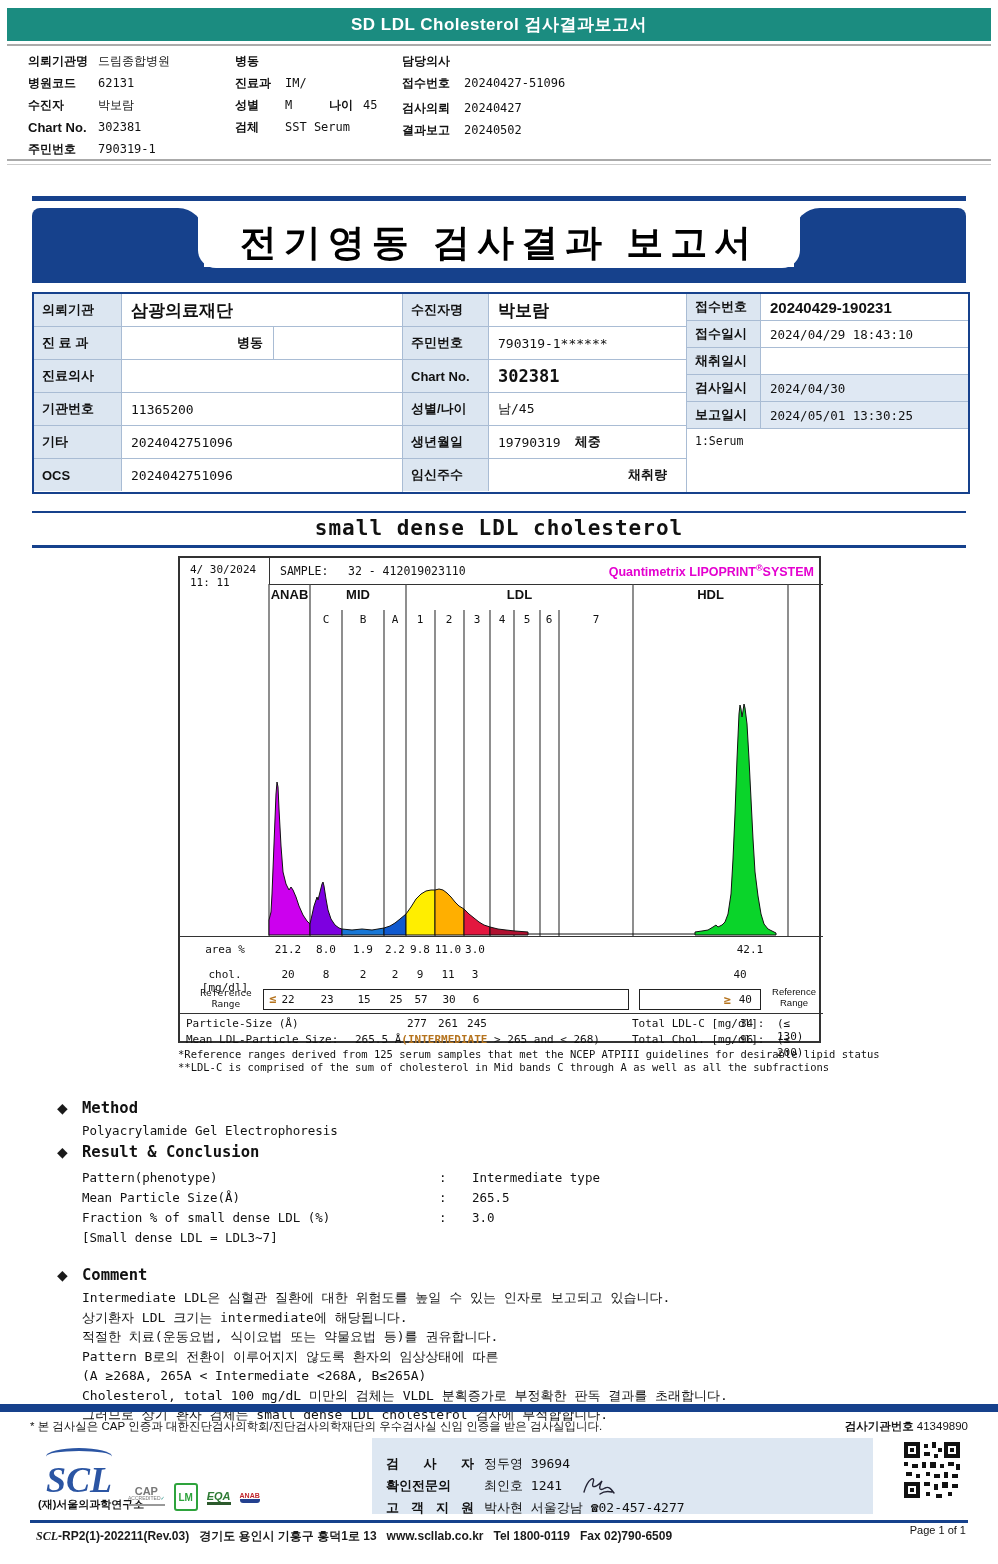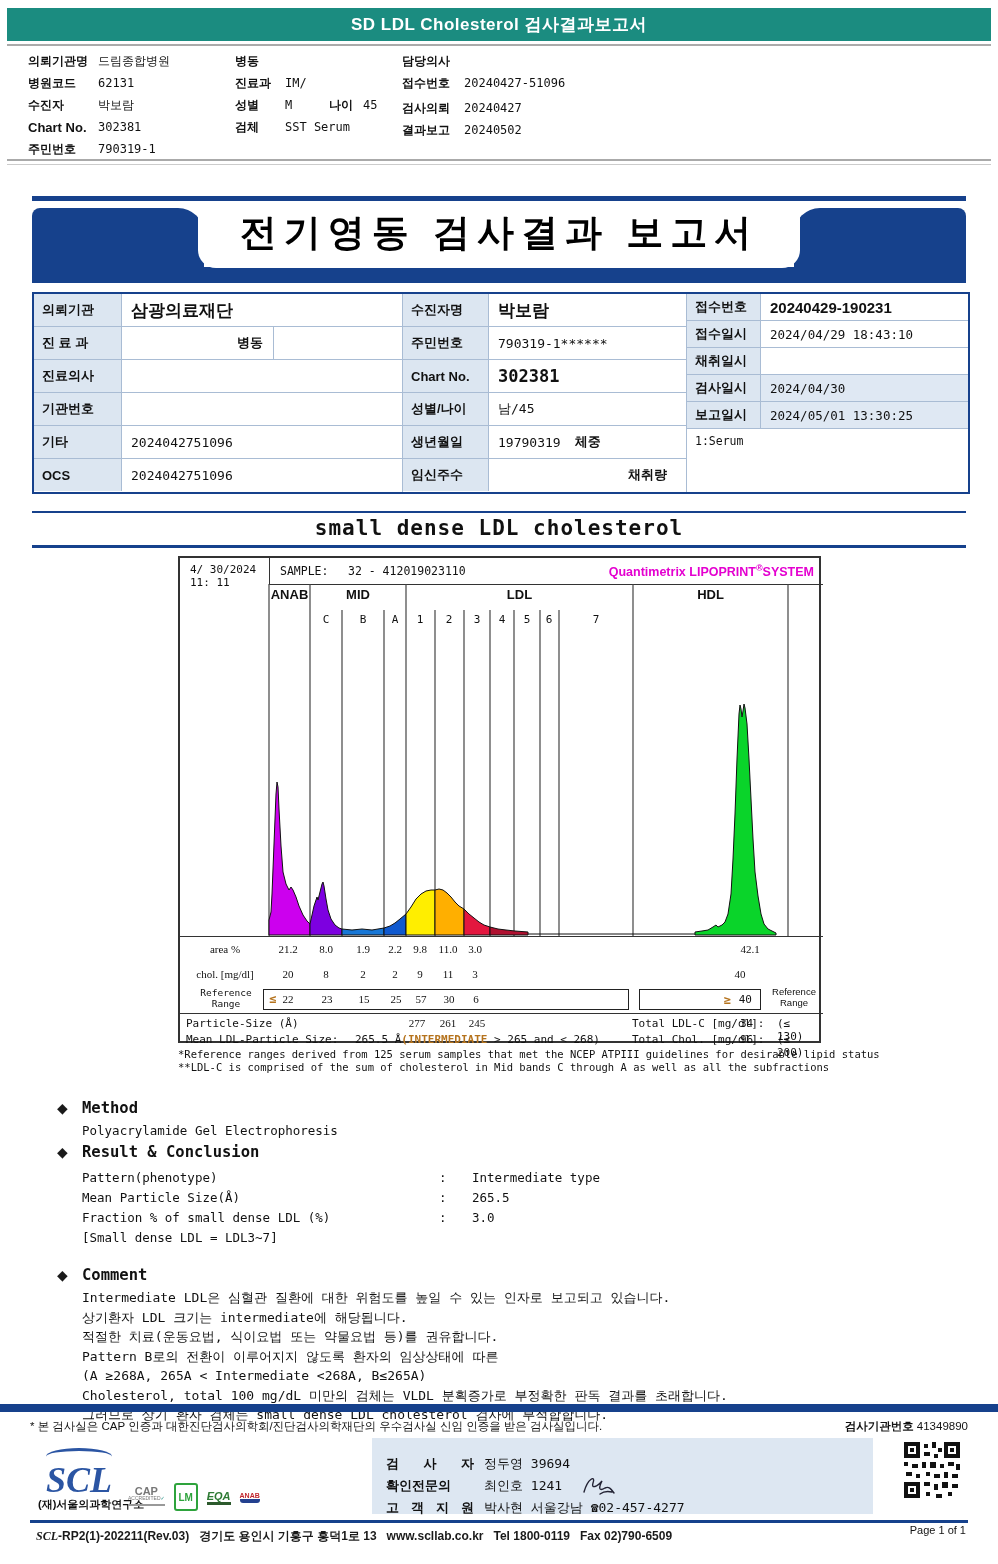--- a/index.html
+++ b/index.html
@@ -25,21 +25,21 @@
   .grp{position:absolute;top:0;height:198px;}
   .trow{display:flex;border-bottom:1px solid #a9bcd4;box-sizing:border-box;}
   .tl{background:#dce6f1;border-right:1px solid #a9bcd4;font-weight:bold;display:flex;align-items:center;padding-left:8px;box-sizing:border-box;}
   .tv{flex:1;display:flex;align-items:center;padding-left:9px;box-sizing:border-box;}
   .tint{background:#dfe8f3;}
   
   .chart{left:178px;top:556px;width:643px;height:487px;border:2px solid #333;box-sizing:border-box;
          font-family:"DejaVu Sans Mono",monospace;}
   .lane-h{position:absolute;top:29px;font-weight:bold;font-size:13px;text-align:center;font-family:"Liberation Sans",sans-serif;}
   .sub-h{position:absolute;top:55px;font-size:11px;text-align:center;width:20px;}
-  .num{position:absolute;font-size:11px;text-align:center;width:40px;font-family:Liberation Serif, serif;}
+  .num{position:absolute;font-size:11px;text-align:center;width:40px;}
   .accent{color:#b5731d;font-weight:bold;}
   .magenta{color:#e400d0;}
   
   .diamond{font-size:14px;color:#1a1a1a;}
   .sec-h{font-family:"DejaVu Sans Mono",monospace;font-weight:bold;font-size:15.5px;}
   .sec-b{font-family:"DejaVu Sans Mono",monospace;font-size:12.5px;}
   .ritem{display:flex;height:20px;font-family:"DejaVu Sans Mono",monospace;font-size:12.5px;}
   .ritem .n{width:357px;}
   .ritem .c{width:33px;}
   .cline{font-family:"DejaVu Sans Mono",monospace;font-size:13px;line-height:19.5px;white-space:pre;}
@@ -124,21 +124,21 @@
   </div>
 
   <div class="abs rule" style="left:7px;top:159px;width:984px;height:2px"></div>
   <div class="abs rule" style="left:7px;top:164px;width:984px;height:1px;background:#ccc"></div>
 
   <div class="abs band-blue" style="left:32px;top:196px;width:934px;height:5px"></div>
   <div class="abs" style="left:32px;top:208px;width:934px;height:75px">
     <div class="abs band-blue" style="left:0;right:0;bottom:0;height:16px"></div>
     <div class="abs band-blue" style="left:0;top:0;bottom:0;width:172px;border-radius:8px 26px 0 8px"></div>
     <div class="abs band-blue" style="right:0;top:0;bottom:0;width:172px;border-radius:26px 8px 8px 0"></div>
-    <div class="abs" style="left:166px;right:166px;top:0;height:60px;background:#fff;border-radius:0 0 18px 18px;display:flex;align-items:flex-start;justify-content:center;z-index:2">
+    <div class="abs" style="left:166px;right:166px;top:0;height:60px;background:#fff;border-radius:0 0 18px 18px;display:flex;align-items:flex-end;justify-content:center;z-index:2">
       <span class="banner-title">전기영동 검사결과 보고서</span>
     </div>
   </div>
 
   <div class="abs itable">
 
     <div class="grp" style="left:0;width:368px">
       <div class="trow" style="height:33px">
           <span class="tl" style="width:88px">의뢰기관</span>
           <span class="tv b" style="font-size:17px">삼광의료재단</span>
@@ -149,20 +149,21 @@
             <span class="b" style="flex:1.1;text-align:right;padding-right:10px;align-self:center">병동</span>
             <span style="flex:1;border-left:1px solid #a9bcd4;height:100%"></span>
           </span>
         </div>
       <div class="trow" style="height:33px">
           <span class="tl" style="width:88px">진료의사</span>
           <span class="tv"></span>
         </div>
       <div class="trow" style="height:33px">
           <span class="tl" style="width:88px">기관번호</span>
+          <span class="tv mono">11365200</span>
         </div>
       <div class="trow" style="height:33px">
           <span class="tl" style="width:88px">기타</span>
           <span class="tv mono">2024042751096</span>
         </div>
       <div class="trow" style="height:32px;border-bottom:none">
           <span class="tl" style="width:88px">OCS</span>
           <span class="tv mono">2024042751096</span>
         </div>
     </div>

